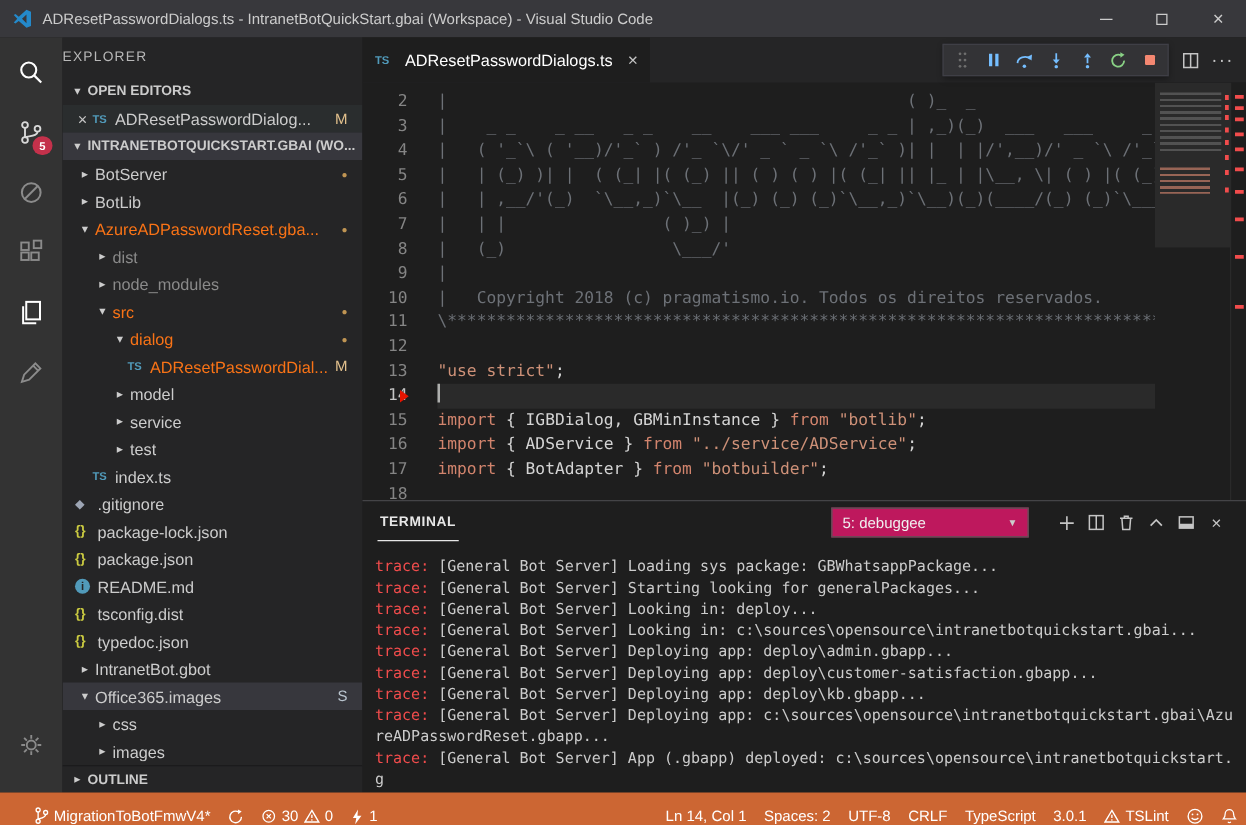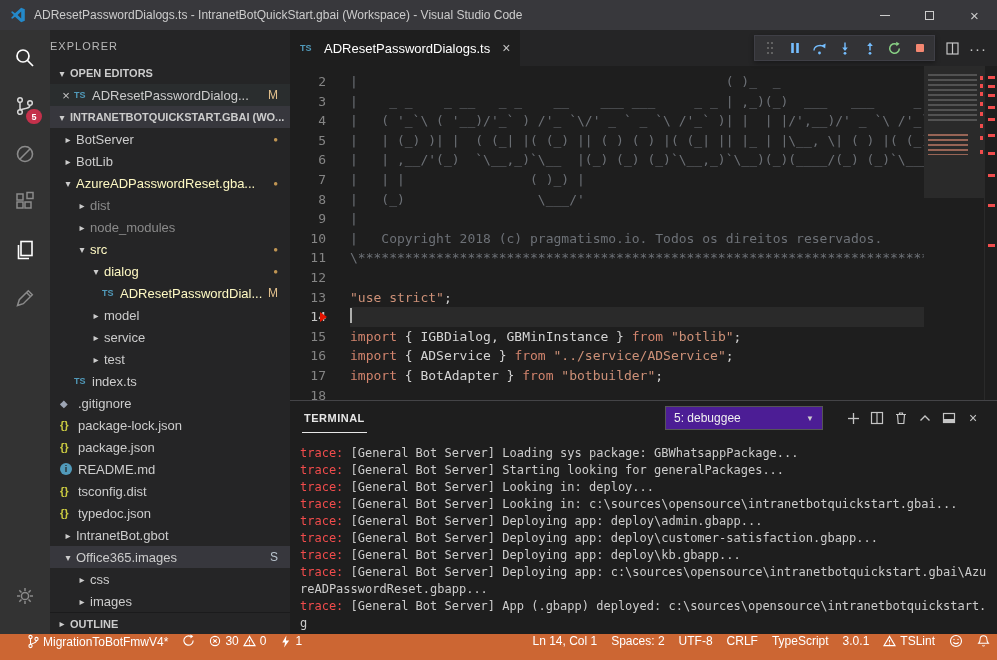--- a/index.html
+++ b/index.html
@@ -35,21 +35,21 @@
   .sect.hl{background:#37373d}
   .sect .chev{width:16px;flex:none;text-align:center;font-size:10px;font-weight:normal}
   #open-editors{flex:none}
   .oe-row{height:22px;display:flex;align-items:center;background:#2a2d2e;padding-left:8px;white-space:nowrap}
   .oe-close{width:16px;flex:none;color:#c5c5c5;font-size:13px;text-align:center}
   #file-tree{flex:none;overflow:hidden}
   .trow{height:22px;display:flex;align-items:center;white-space:nowrap;overflow:hidden}
   .trow.sel{background:#37373d}
   .chev{width:16px;flex:none;text-align:center;font-size:10px;color:#cccccc}
   .tlabel{overflow:hidden;text-overflow:ellipsis}
-  .tlabel.mod{color:#fef9c3}
+  .tlabel.mod{color:#f97316}
   .tlabel.ign{color:#8a8a8a}
   .tdot{color:#c09553;font-size:8px;margin-left:auto;padding-right:12px}
   .tbadge{margin-left:auto;padding-right:12px;color:#e2c08d;font-size:12px}
   .tbadge.muted{color:#b9c4ce}
   .fi{width:18px;flex:none;display:inline-flex;align-items:center}
   .fi.ts{color:#519aba;font-weight:bold;font-size:9px}
   .fi.json{color:#cbcb41;font-size:11px;font-weight:bold}
   .fi.git{color:#9da5b4;font-size:10px}
   .fi.info .ic{width:12px;height:12px;border-radius:50%;background:#519aba;color:#252526;font-size:9px;font-weight:bold;
     display:inline-flex;align-items:center;justify-content:center}
@@ -95,32 +95,32 @@
     box-shadow:0 8px #f14c4c,0 16px #f14c4c,0 26px #f14c4c,0 36px #f14c4c,0 48px #f14c4c,0 60px #f14c4c,0 74px #f14c4c}
   .ruler{width:13px;flex:none;position:relative;background:#1e1e1e;border-left:1px solid #2a2a2a}
   .ruler-mark{position:absolute;left:3px;top:10px;width:7px;height:3px;background:#f14c4c;
     box-shadow:0 9px #f14c4c,0 18px #f14c4c,0 30px #f14c4c,0 42px #f14c4c,0 58px #f14c4c,0 76px #f14c4c,0 98px #f14c4c,0 128px #f14c4c,0 168px #f14c4c}
 
   
   .terminal{flex:1;display:flex;flex-direction:column;min-height:0;border-top:1px solid #444447}
   .term-header{height:34px;display:flex;align-items:center;flex:none;padding:0 12px;gap:8px}
   .term-title{font-size:11px;font-weight:bold;color:#e7e7e7;letter-spacing:.5px;padding:9px 2px 8px;border-bottom:1px solid #e7e7e7}
   .term-spacer{flex:1}
-  .term-select{height:24px;background:#4c1d95;border:1px solid #565656;display:flex;align-items:center;
+  .term-select{height:24px;background:#be185d;border:1px solid #565656;display:flex;align-items:center;
     justify-content:space-between;padding:0 8px;font-size:12px;color:#f0f0f0;min-width:158px;margin-right:10px}
   .ts-caret{font-size:8px;color:#cccccc;margin-left:14px}
   .term-actions{display:flex;align-items:center;color:#c5c5c5}
   .ta-btn{width:24px;height:24px;display:flex;align-items:center;justify-content:center;font-size:14px}
   .term-body{flex:1;overflow:hidden;padding:10px 8px 0 10px;font:12px/17px "DejaVu Sans Mono","Liberation Mono",monospace;color:#cccccc}
   .tl{white-space:pre-wrap;word-break:break-all}
   .trace{color:#f14c4c}
 
   
   .statusbar{height:26px;background:#cc6633;display:flex;align-items:stretch;color:#ffffff;font-size:12px;flex:none;overflow:hidden}
-  .sb-left,.sb-right{display:flex;align-items:flex-start}
+  .sb-left,.sb-right{display:flex;align-items:flex-end}
   .sb-right{margin-left:auto}
   .sb-item{display:flex;align-items:center;gap:4px;padding:0 7px;white-space:nowrap}
   .sb-item.corner{background:#1f3054;width:20px;padding:0}
   .sb-item svg{flex:none}
 </style>
 </head>
 <body>
 
 <div class="window">
 

